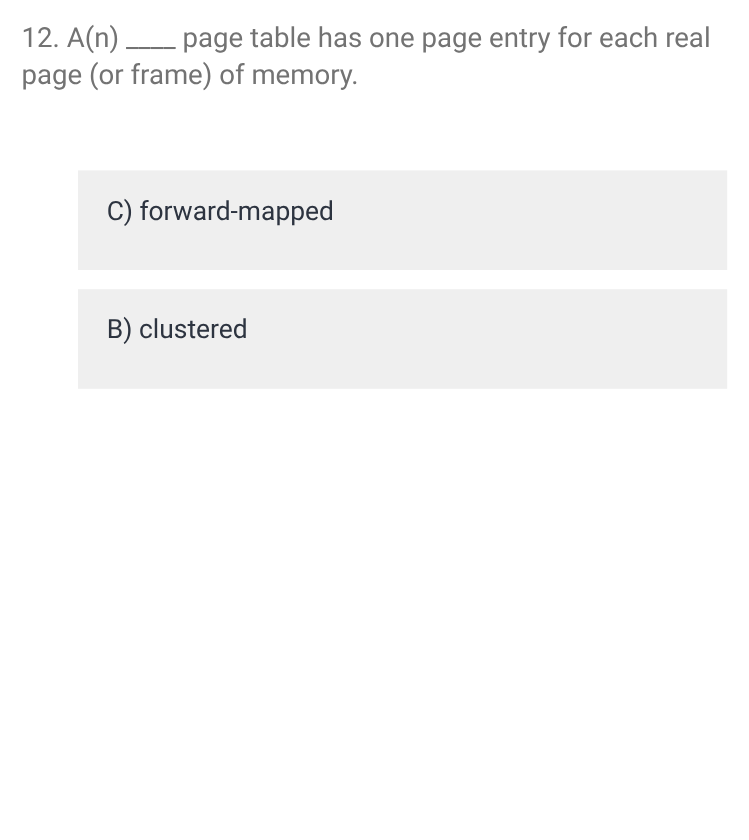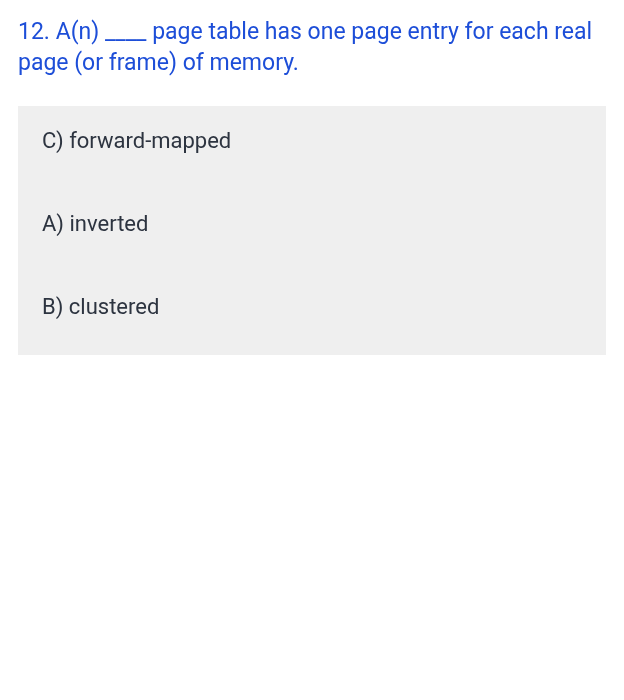--- a/index.html
+++ b/index.html
@@ -11,27 +11,29 @@
       font-family: -apple-system, BlinkMacSystemFont, "Segoe UI", Roboto, Helvetica, Arial, sans-serif;
       background: #ffffff;
       width: 624px;
       height: 700px;
       padding: 16px 18px;
       color: #2d3440;
     }
     .question-text {
       font-size: 23px;
       line-height: 1.35;
-      color: #1d4ed8;
-      margin-bottom: 28px;
+      color: #737373;
+      margin-bottom: 64px;
       font-weight: 400;
     }
     .options {
       display: flex;
       flex-direction: column;
+      gap: 16px;
+      margin-left: 47px;
     }
     .option {
       background: #efefef;
       padding: 22px 24px 36px 24px;
       font-size: 22px;
       color: #2d3440;
       cursor: pointer;
       font-weight: 400;
     }
   </style>
@@ -41,18 +43,15 @@
 <div class="question-text">
   <span>12.</span>
   <span>A(n) ____ page table has one page entry for each real page (or frame) of memory.</span>
 </div>
 
 <div class="options">
   <div class="option">
     <span>C) forward-mapped</span>
   </div>
   <div class="option">
-    <span>A) inverted</span>
-  </div>
-  <div class="option">
     <span>B) clustered</span>
   </div>
 </div>
 
 </body></html>

